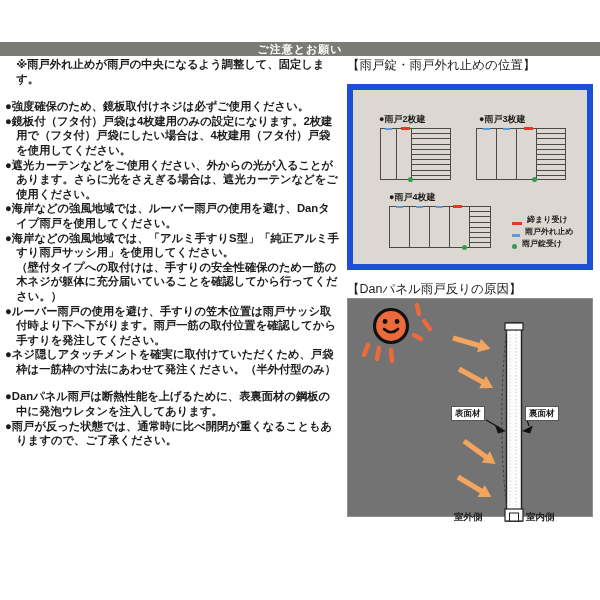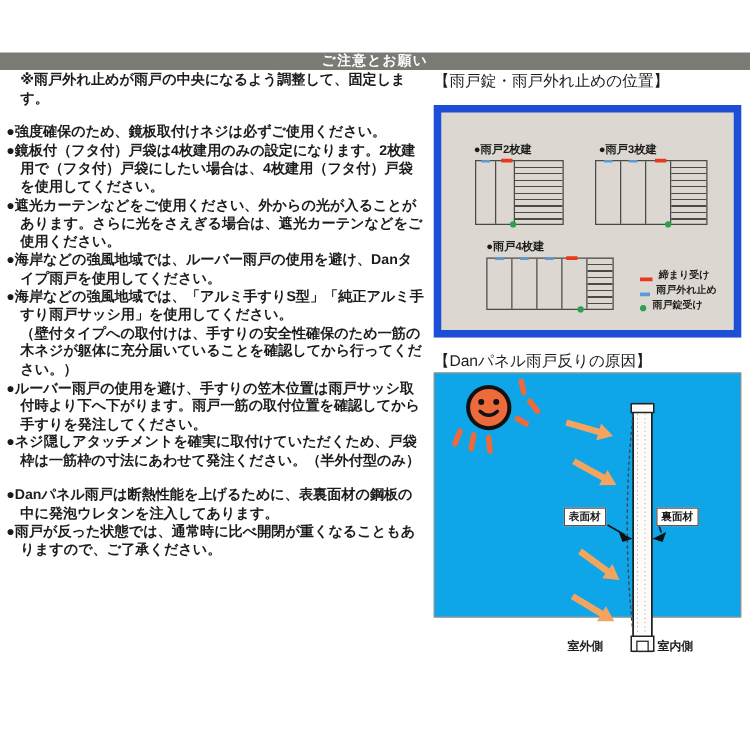--- a/index.html
+++ b/index.html
@@ -28,21 +28,21 @@
   .mk.blue{width:7px;height:2.5px;top:-1.5px;background:var(--blue)}
   .mk.red{width:9px;height:3px;top:-2px;background:var(--red)}
   .mk.green{width:5px;height:5px;bottom:-3px;border-radius:50%;background:var(--green)}
   .legend{position:absolute;left:159px;top:123px}
   .legend .row{display:flex;align-items:flex-end;height:12px}
   .legend .lm{display:inline-block;margin-right:5px}
   .legend .lm.red{width:10px;height:3.5px;background:var(--red)}
   .legend .lm.blue{width:8px;height:3px;background:var(--blue)}
   .legend .lm.green{width:5px;height:5px;border-radius:50%;background:var(--green)}
   .legend .lt{font-size:8px;font-weight:bold;white-space:nowrap}
-  .fig2-box{position:absolute;left:347px;top:298px;width:246px;height:196px;background:#0ea5e9;
+  .fig2-box{position:absolute;left:347px;top:298px;width:246px;height:219px;background:#737373;
             border:1px solid #8f8f8f;box-sizing:border-box}
   .fig2-box svg{position:absolute;left:0;top:0}
   .mat-label{position:absolute;border:1px solid #555;background:#fff;font-size:8.5px;font-weight:bold;
              line-height:13px;padding:0 3px;white-space:nowrap}
   .side-label{position:absolute;font-size:9.5px;font-weight:bold;white-space:nowrap}
   .sun-fill{fill:var(--sun)}
   .ray{stroke:var(--sun);stroke-width:4.5;stroke-linecap:round}
   .arrow{fill:var(--arrow)}
 </style>
 </head>

